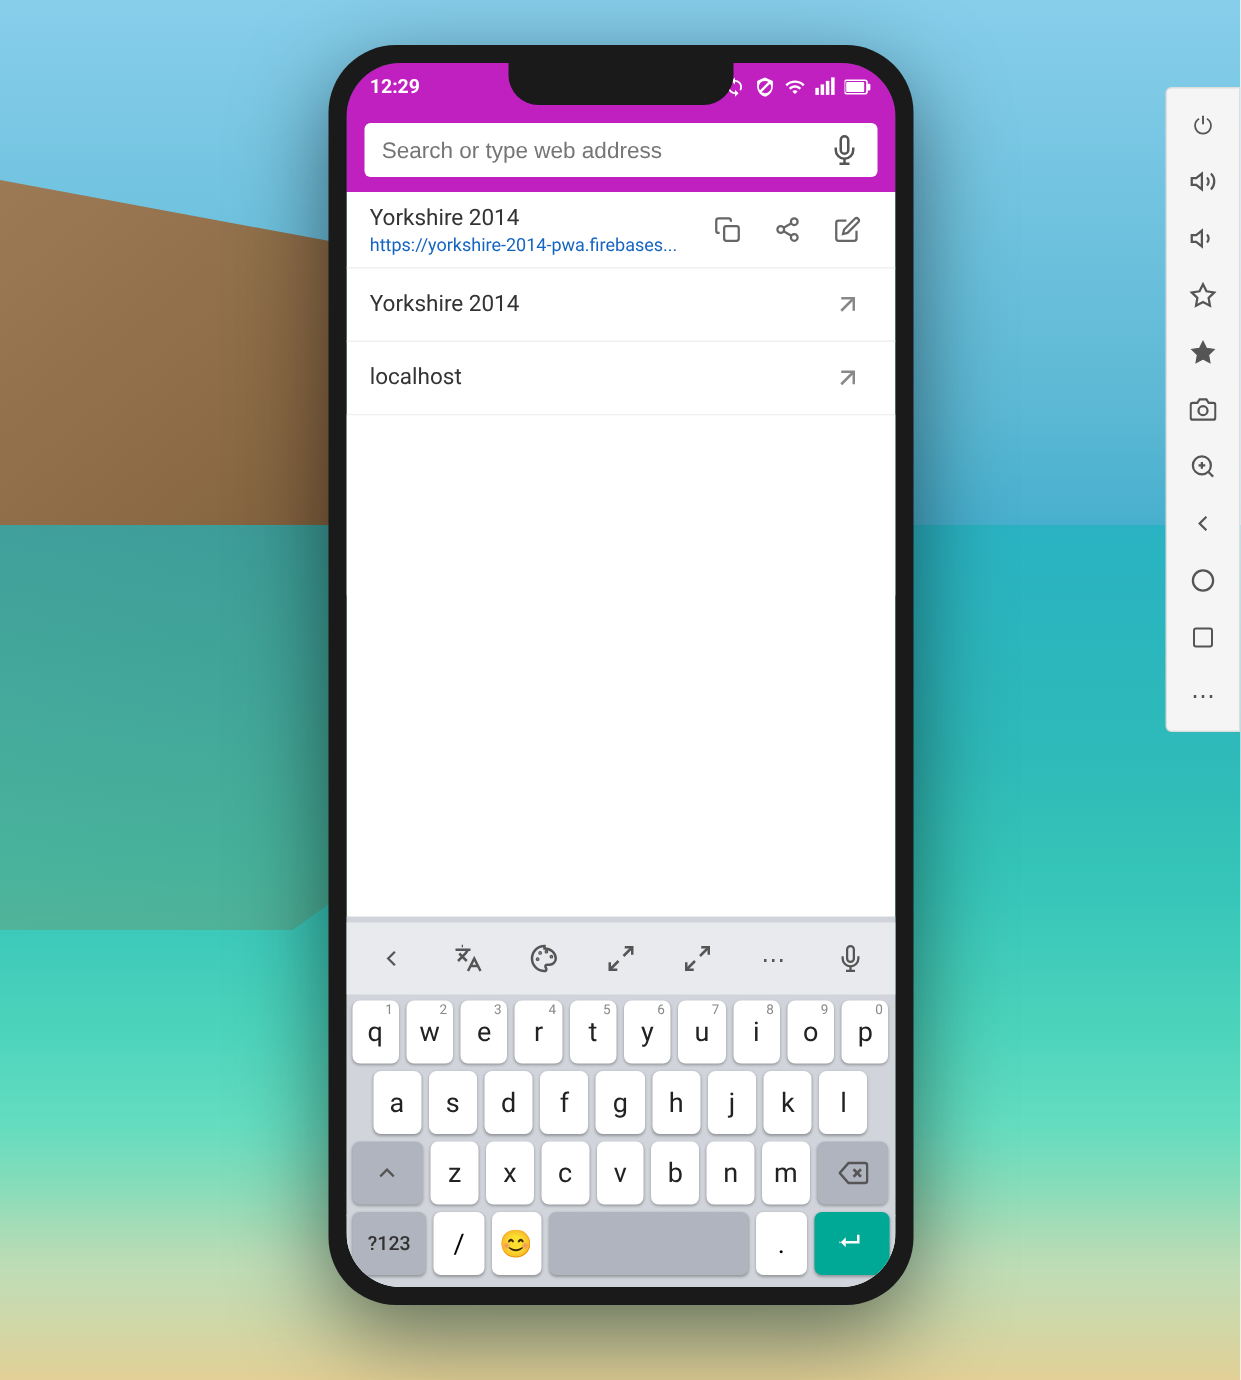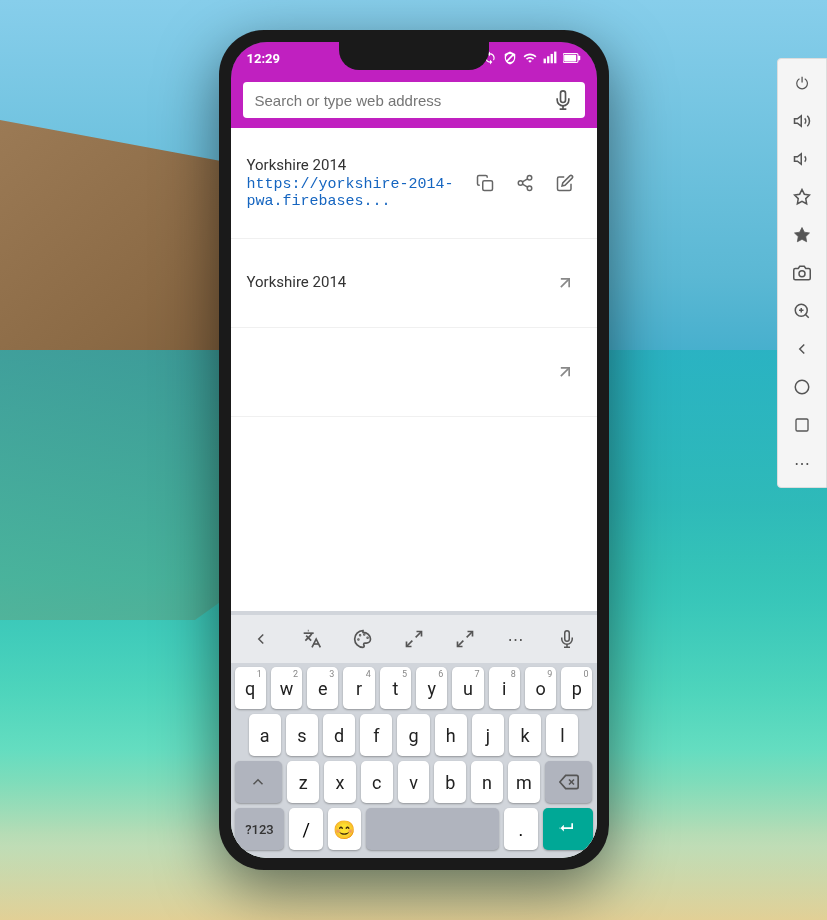--- a/index.html
+++ b/index.html
@@ -125,38 +125,37 @@
 
     
     .results-container {
       background: white;
       flex: 1;
     }
 
     .result-item {
       display: flex;
       align-items: center;
-      padding: 28px 16px;
+      padding: 8px 16px;
       border-bottom: 1px solid #f0f0f0;
     }
 
     .result-content {
       flex: 1;
     }
 
     .result-title {
       font-size: 15px;
       color: #333;
       margin-bottom: 2px;
     }
 
     .result-url {
-      font-size: 15px;
+      font-size: 12px;
       color: #1565C0;
-      font-family: Liberation Mono, monospace;
     }
 
     .result-actions {
       display: flex;
       gap: 8px;
       align-items: center;
     }
 
     .result-icon-btn {
       width: 32px;
@@ -450,20 +449,21 @@
           <div class="result-icon-btn">
             <svg width="20" height="20" viewBox="0 0 24 24" fill="none" stroke="#888" stroke-width="2">
                 <line x1="7" y1="17" x2="17" y2="7"></line>
                 <polyline points="7 7 17 7 17 17"></polyline>
               </svg>
           </div>
         </div>
 
         <div class="result-item">
           <div class="result-content">
+            <div class="result-title">localhost</div>
           </div>
           <div class="result-icon-btn">
             <svg width="20" height="20" viewBox="0 0 24 24" fill="none" stroke="#888" stroke-width="2">
                 <line x1="7" y1="17" x2="17" y2="7"></line>
                 <polyline points="7 7 17 7 17 17"></polyline>
               </svg>
           </div>
         </div>
 
         <div style="flex:1;background:white;height:120px;"></div>

